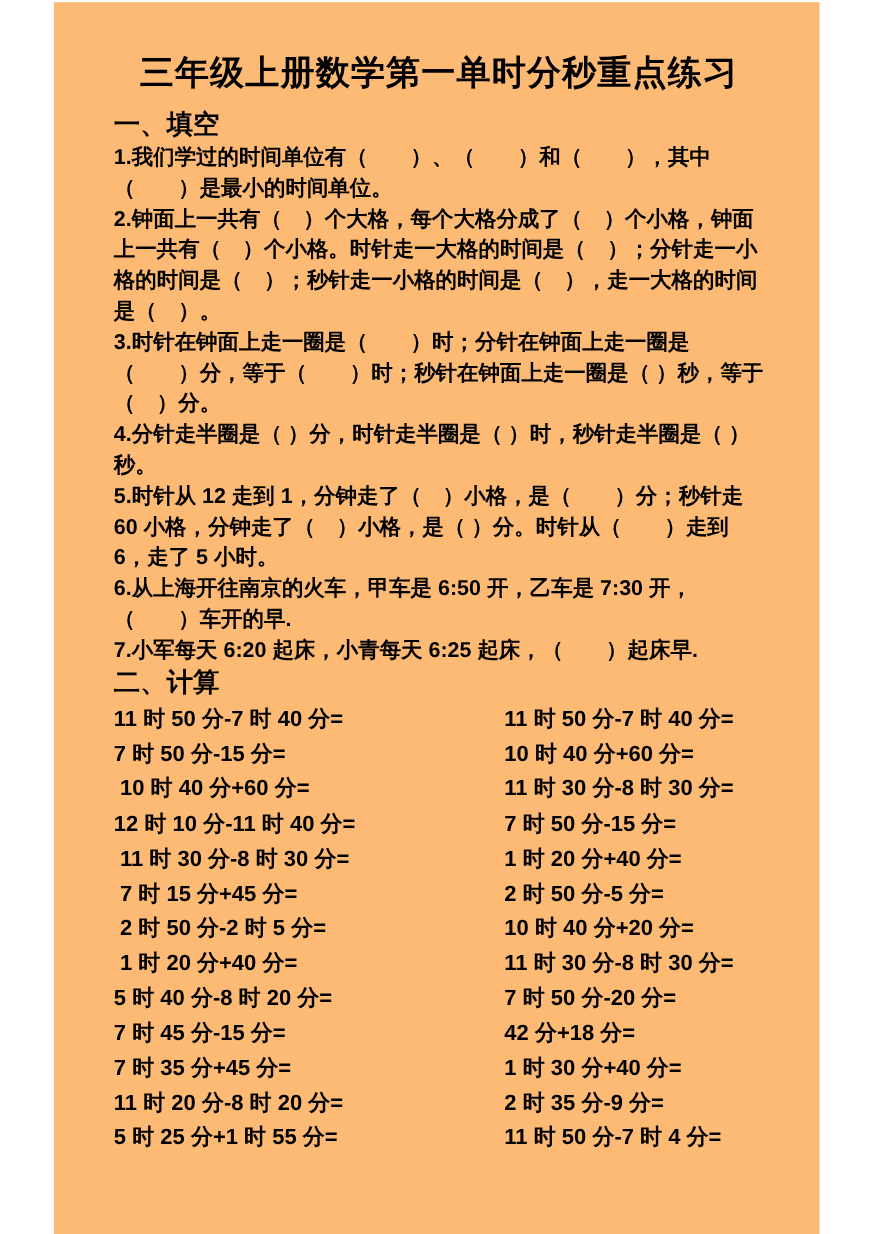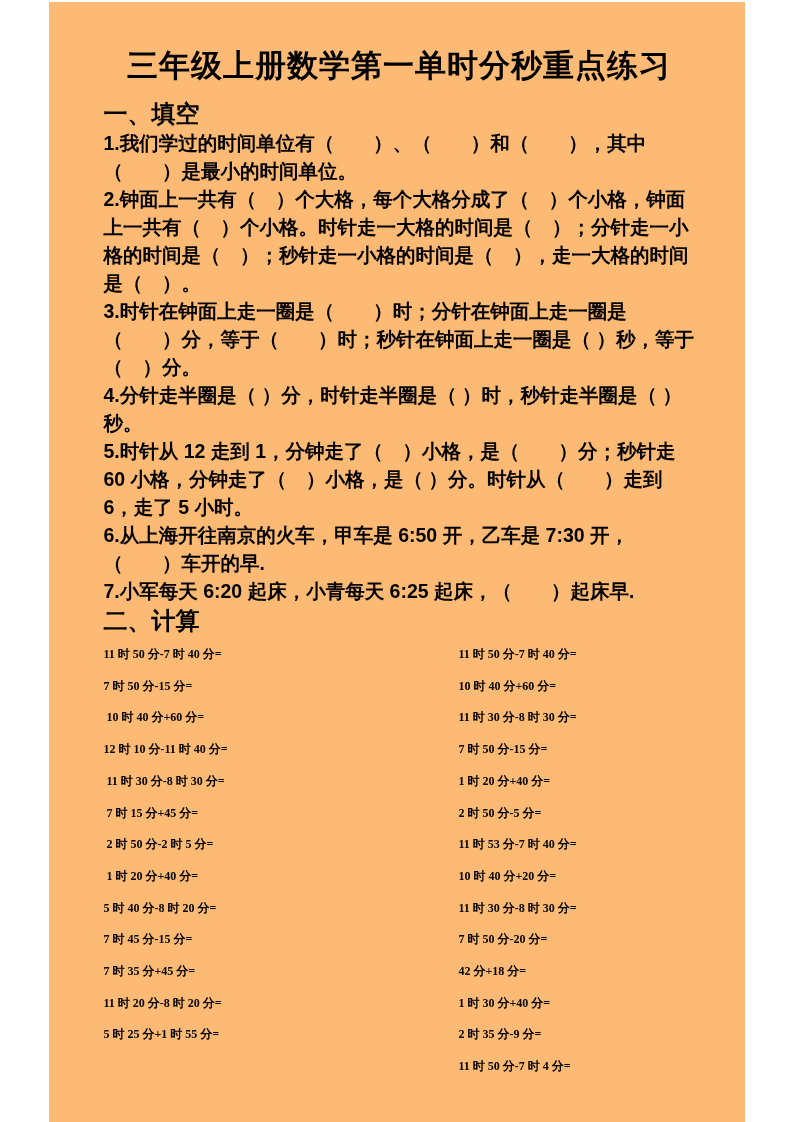--- a/index.html
+++ b/index.html
@@ -42,23 +42,23 @@
     text-align: left;
   }
   .calc-cols {
     display: flex;
     margin-top: 3px;
   }
   .calc-col { display: block; }
   .calc-col.left { width: 355px; flex: 0 0 355px; }
   .calc-col.right { flex: 1 1 auto; }
   .calc-item {
-    font-family: Liberation Serif, serif;
+    font-family: Liberation Sans, sans-serif;
     font-weight: 700;
-    font-size: 12px;
+    font-size: 20px;
     line-height: 31.7px;
     white-space: pre-wrap;
   }
 </style>
 </head>
 <body>
 
 <div class="page">
 
   <h1 class="title">三年级上册数学第一单时分秒重点练习</h1>
@@ -93,21 +93,20 @@
       <div class="calc-item">11 时 20 分-8 时 20 分=</div>
       <div class="calc-item">5 时 25 分+1 时 55 分=</div>
     </div>
     <div class="calc-col right">
       <div class="calc-item">11 时 50 分-7 时 40 分=</div>
       <div class="calc-item">10 时 40 分+60 分=</div>
       <div class="calc-item">11 时 30 分-8 时 30 分=</div>
       <div class="calc-item">7 时 50 分-15 分=</div>
       <div class="calc-item">1 时 20 分+40 分=</div>
       <div class="calc-item">2 时 50 分-5 分=</div>
-      <div class="calc-item">11 时 53 分-7 时 40 分=</div>
       <div class="calc-item">10 时 40 分+20 分=</div>
       <div class="calc-item">11 时 30 分-8 时 30 分=</div>
       <div class="calc-item">7 时 50 分-20 分=</div>
       <div class="calc-item">42 分+18 分=</div>
       <div class="calc-item">1 时 30 分+40 分=</div>
       <div class="calc-item">2 时 35 分-9 分=</div>
       <div class="calc-item">11 时 50 分-7 时 4 分=</div>
     </div>
   </div>
 

